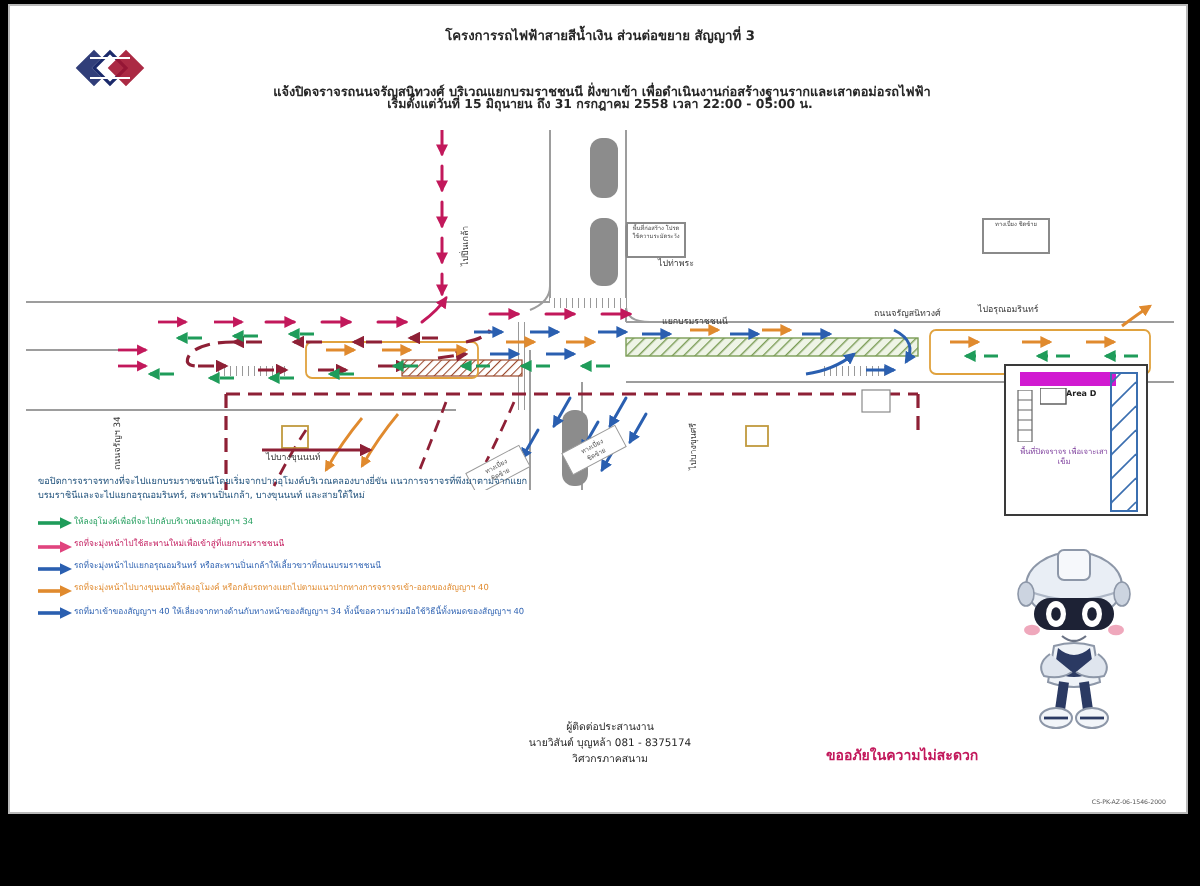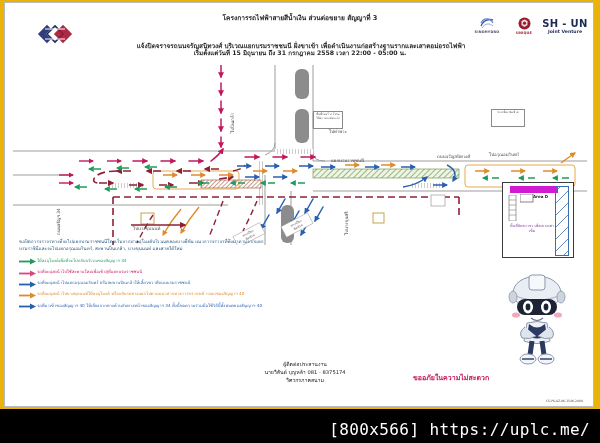--- a/index.html
+++ b/index.html
@@ -1,18 +1,18 @@
 <!DOCTYPE html>
 <html><head>
 <meta charset="utf-8">
 <style>
   html,body{margin:0;padding:0;background:#ffffff;}
   body{width:600px;height:443px;font-family:"DejaVu Sans","Liberation Sans",sans-serif;overflow:hidden;}
 
-  #page{position:relative;width:600px;height:443px;background:#eab308;}
+  #page{position:relative;width:600px;height:443px;background:#000000;}
 
   
   #poster{position:absolute;left:4px;top:2px;width:590px;height:405px;border:1px solid #b9b9b9;background:#fff;box-sizing:border-box;}
 
   
   #hdr{position:absolute;left:0;top:0;width:590px;height:62px;}
   #mrta-logo{position:absolute;left:28px;top:14px;width:46px;height:34px;}
   .hline{position:absolute;left:110px;width:370px;text-align:center;color:#262626;font-weight:bold;line-height:1.15;}
   #hl1{top:12px;font-size:6.6px;}
   #hl2{top:40px;font-size:6.4px;left:96px;width:400px;}
@@ -87,42 +87,20 @@
           <path d="M22 17 L30 9 L38 17 L30 25 Z" stroke="#a31430" fill="#a31430" opacity=".9"></path>
           <path d="M12 12 L32 12" stroke="#ffffff" stroke-width="1"></path>
           <path d="M12 22 L32 22" stroke="#ffffff" stroke-width="1"></path>
         </g>
       </svg>
 
       <div class="hline" id="hl1">โครงการรถไฟฟ้าสายสีน้ำเงิน ส่วนต่อขยาย สัญญาที่ 3</div>
       <div class="hline" id="hl2">แจ้งปิดจราจรถนนจรัญสนิทวงศ์ บริเวณแยกบรมราชชนนี ฝั่งขาเข้า เพื่อดำเนินงานก่อสร้างฐานรากและเสาตอม่อรถไฟฟ้า</div>
       <div class="hline" id="hl3">เริ่มตั้งแต่วันที่ 15 มิถุนายน ถึง 31 กรกฎาคม 2558 เวลา 22:00 - 05:00 น.</div>
 
-      <div id="logos">
-        <div class="lg" id="lg-sino">
-          <svg width="16" height="12" viewBox="0 0 16 12" style="display:block;margin:0 auto;">
-            <path d="M2 9 C5 2, 11 2, 14 3" stroke="#3a5fae" stroke-width="1.4" fill="none"></path>
-            <path d="M2 6 C5 0, 11 1, 14 6" stroke="#6f86c9" stroke-width="1.2" fill="none"></path>
-            <path d="M3 11 C6 6, 11 6, 14 9" stroke="#97a9d8" stroke-width="1" fill="none"></path>
-          </svg>
-          <div class="lg-cap">SINOHYDRO</div>
-        </div>
-        <div class="lg" id="lg-uniq">
-          <svg width="13" height="13" viewBox="0 0 13 13" style="display:block;margin:0 auto;">
-            <circle cx="6.5" cy="6.5" r="6" fill="#9b1b2e"></circle>
-            <path d="M3.5 4 L6.5 2.4 L9.5 4 L9.5 8 L6.5 10 L3.5 8 Z" fill="#ffffff" opacity=".85"></path>
-            <circle cx="6.5" cy="6.2" r="1.6" fill="#9b1b2e"></circle>
-          </svg>
-          <div class="lg-cap red">UNIQUE</div>
-        </div>
-        <div class="lg" id="lg-shun">
-          <div id="shun-main">SH - UN</div>
-          <div id="shun-sub">Joint Venture</div>
-        </div>
-      </div>
     </div>
 
     <div id="map">
 
       <svg id="mapsvg" width="574" height="180" viewBox="0 0 574 180">
         <defs>
           <marker id="ag" markerWidth="4" markerHeight="4" refX="3.2" refY="2" orient="auto">
             <path d="M0,0 L4,2 L0,4 z" fill="#1f9c5a"></path>
             </marker>
           <marker id="ap" markerWidth="4" markerHeight="4" refX="3.2" refY="2" orient="auto">
@@ -461,17 +439,14 @@
 
     <div id="contact">
       <div class="c1">ผู้ติดต่อประสานงาน</div>
       <div class="c2">นายวิสันต์ บุญหล้า 081 - 8375174</div>
       <div class="c3">วิศวกรภาคสนาม</div>
     </div>
 
     <div id="code">CS-PK-AZ-06-1546-2000</div>
   </div>
 
-  <div id="wm">
-    <div id="wm-txt">[800x566] https://uplc.me/</div>
-  </div>
 
 </div>
 
 </body></html>

